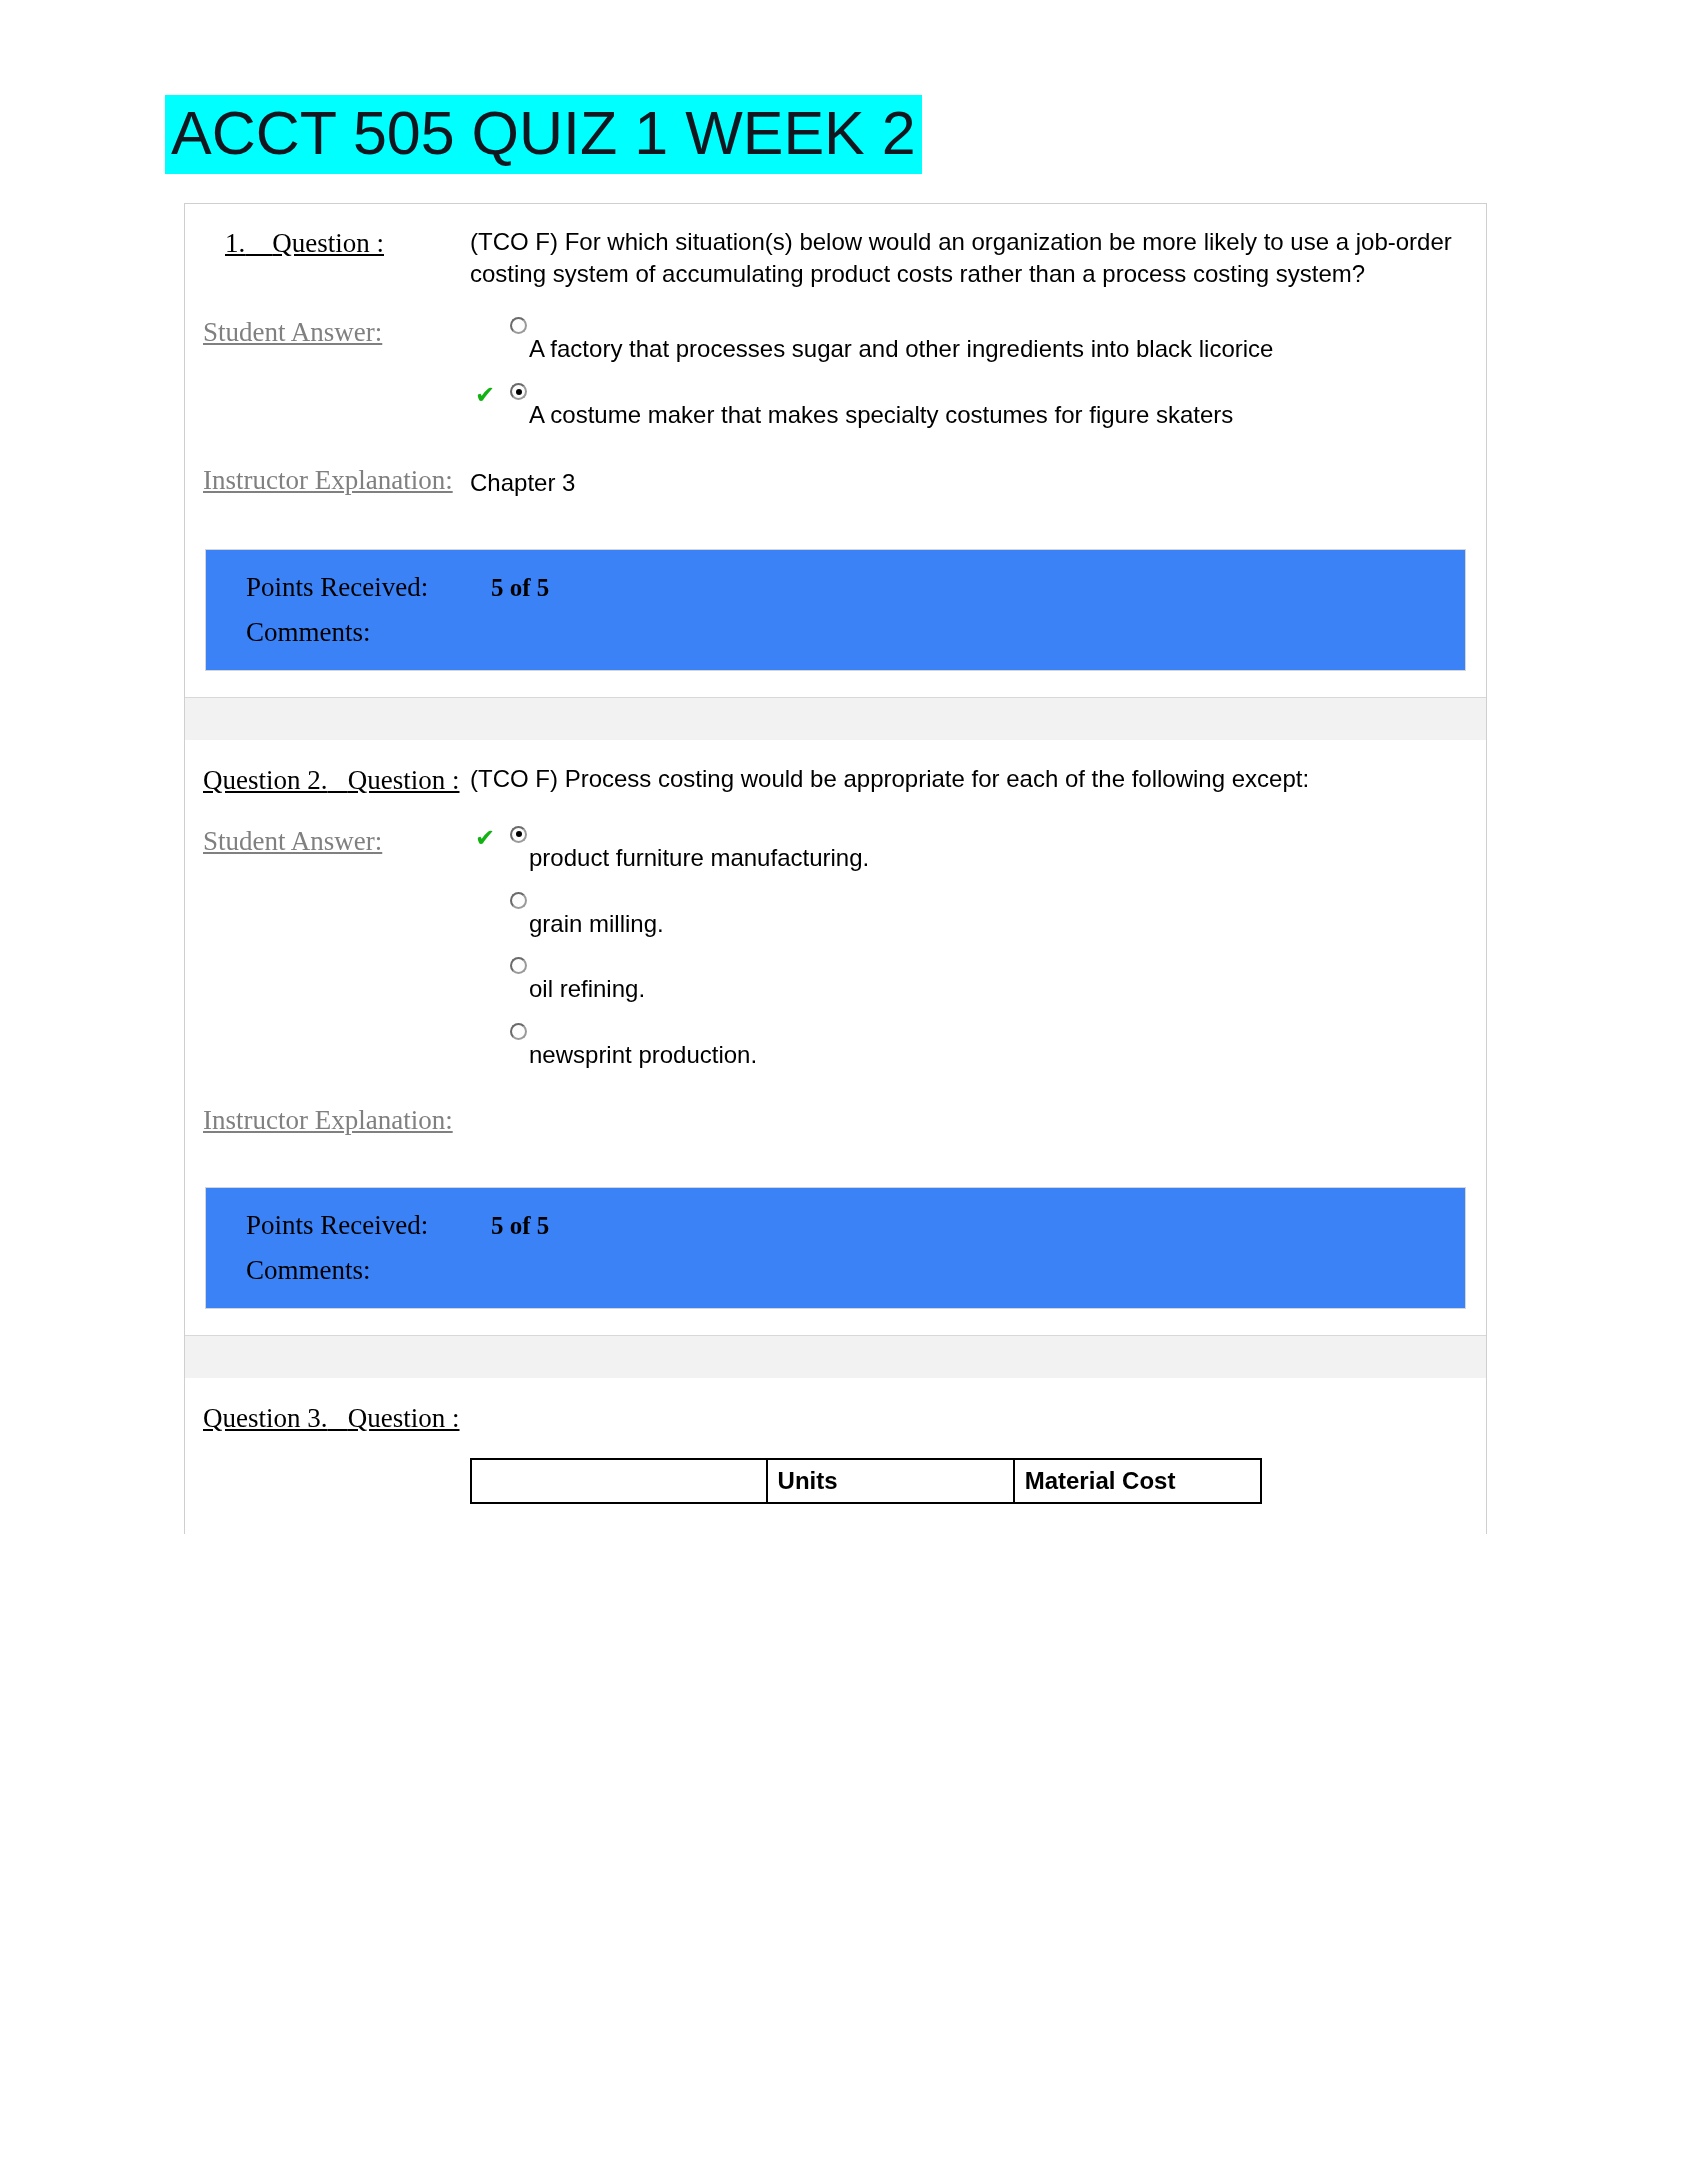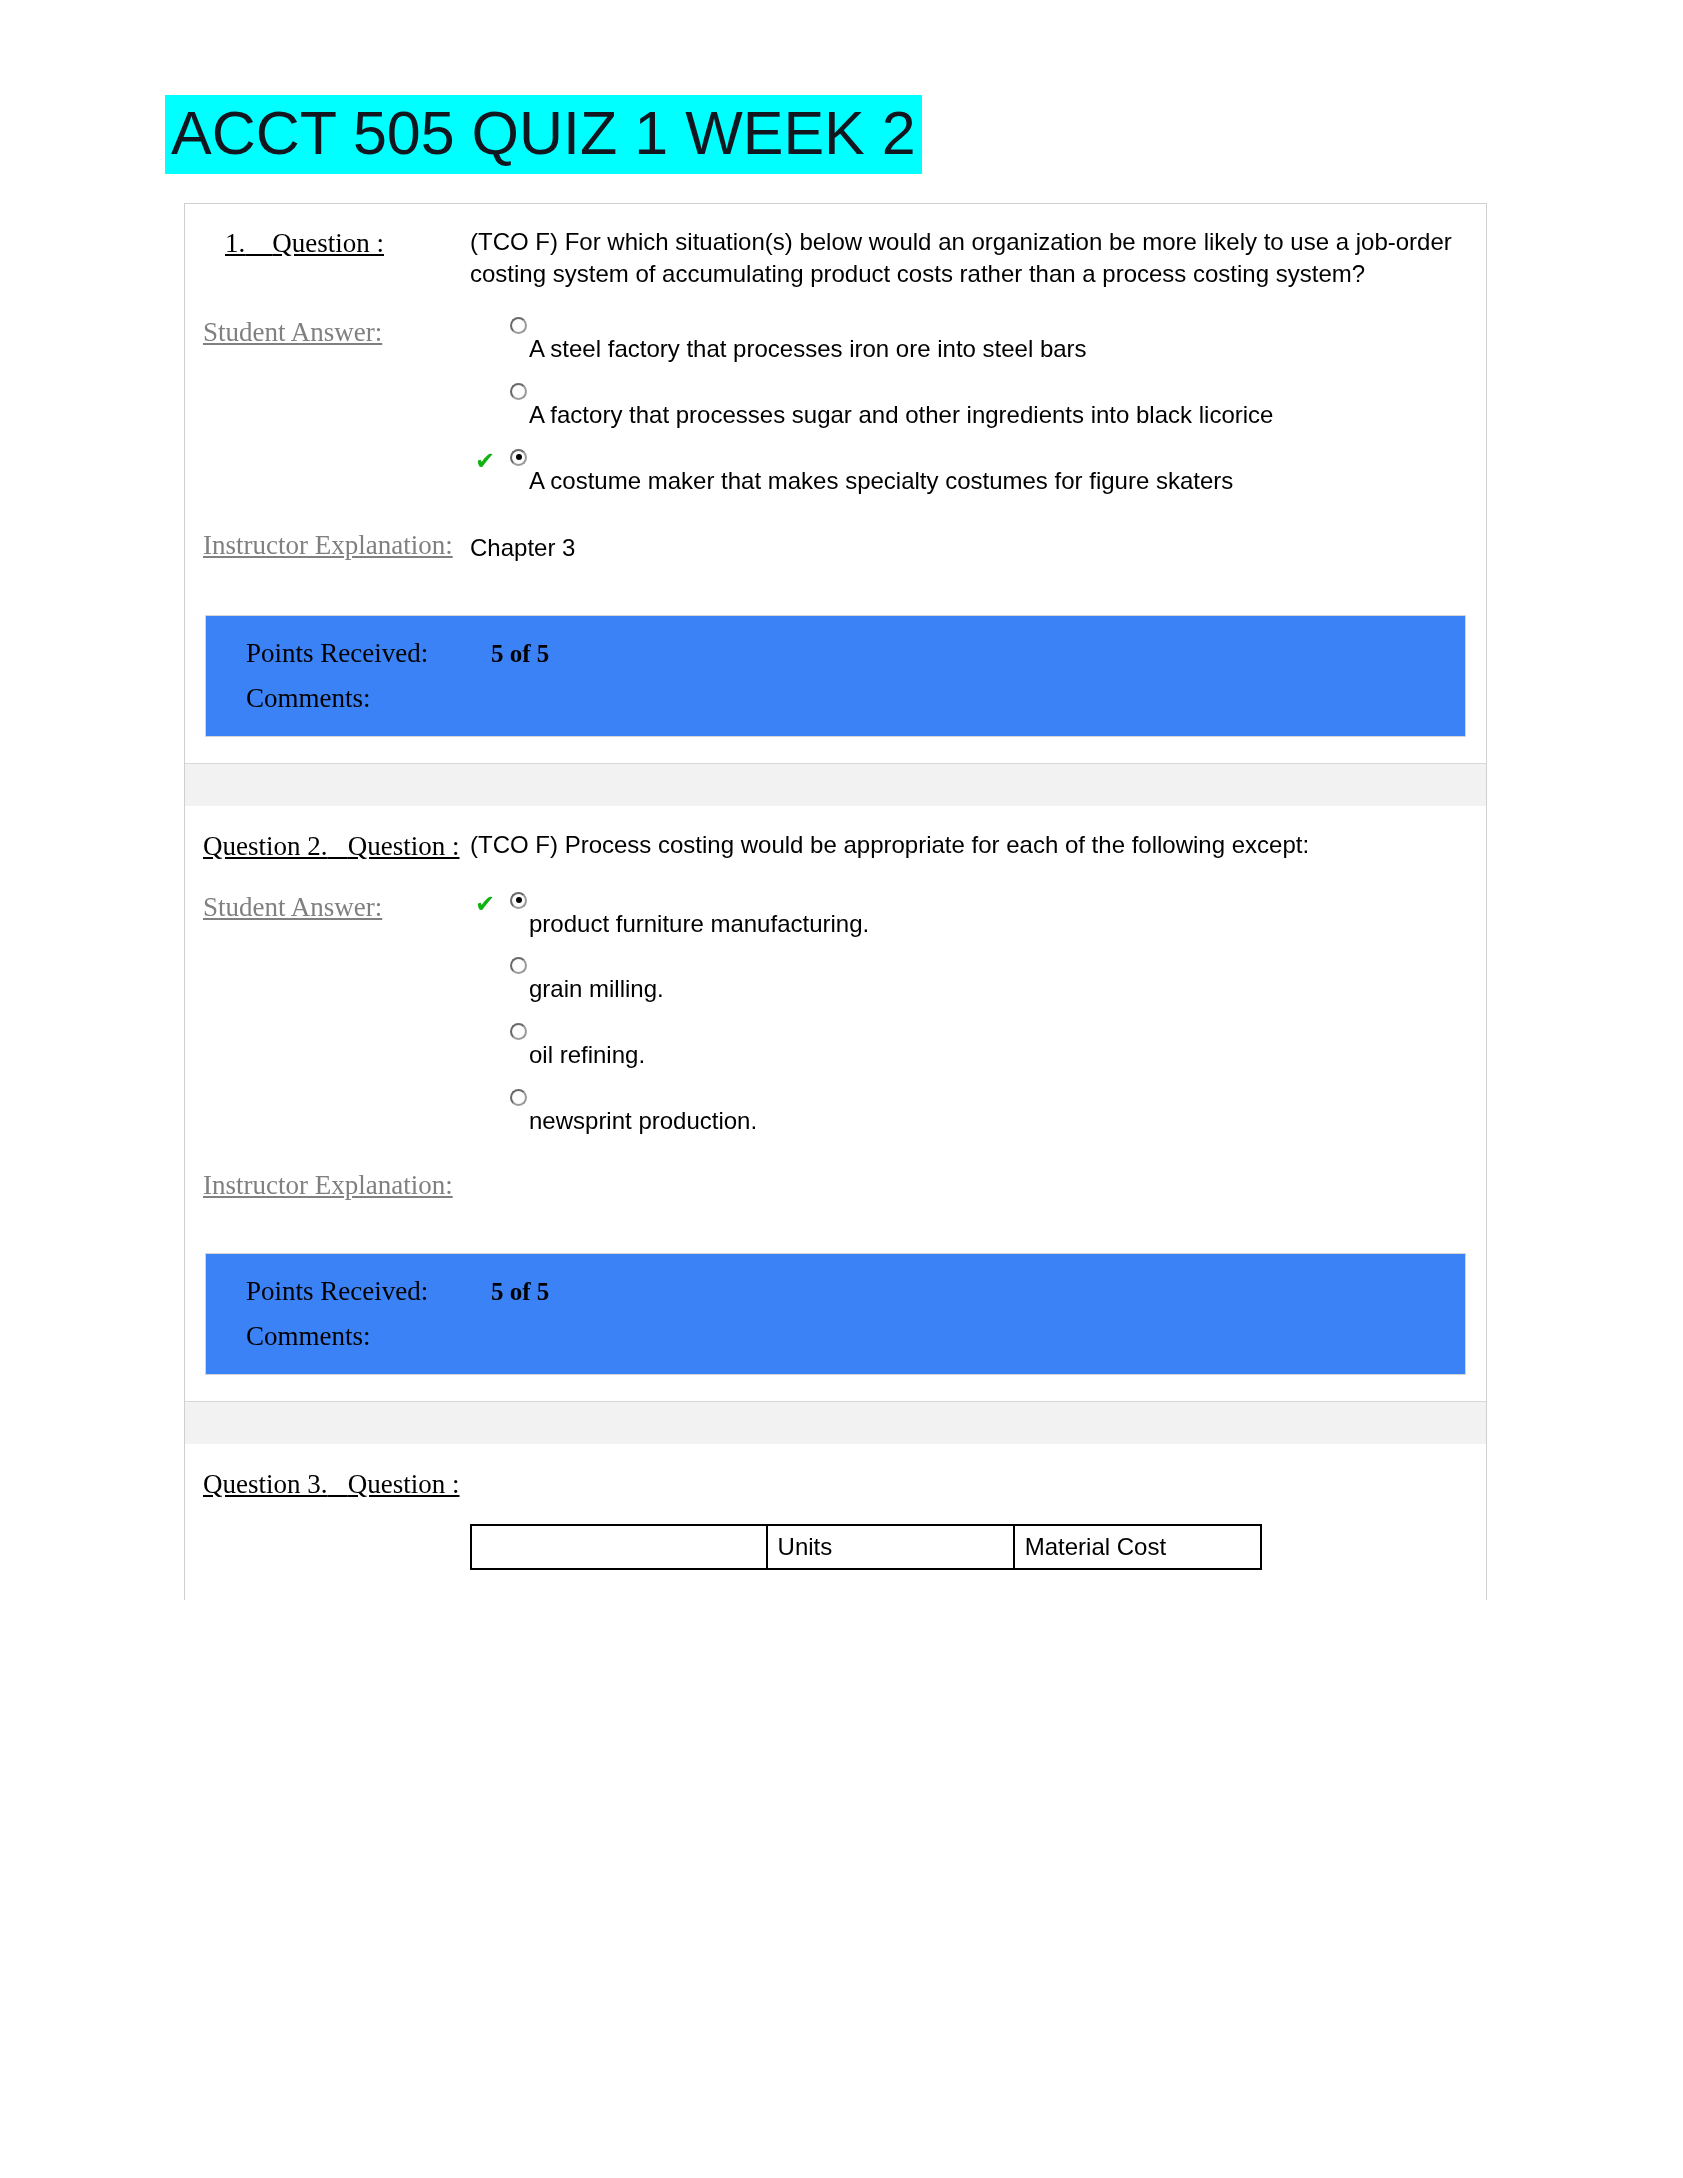--- a/index.html
+++ b/index.html
@@ -204,21 +204,21 @@
     border-collapse: collapse;
     width: 792px;
     font-family: "Liberation Sans", sans-serif;
     font-size: 24px;
   }
   table.data-table th,
   table.data-table td {
     border: 2px solid #000000;
     padding: 5px 10px;
     text-align: left;
-    font-weight: normal;
+    font-weight: bold;
     height: 34px;
     box-sizing: border-box;
   }
   .col-blank { width: 297px; }
   .col-units { width: 248px; }
   .col-matcost { width: 248px; }
 </style>
 </head>
 <body>
 
@@ -238,24 +238,20 @@
           &nbsp;&nbsp;
           <span>Question :</span>
         </div>
         <div class="content-col">(TCO F) For which situation(s) below would an organization be more likely to use a job-order costing system of accumulating product costs rather than a process costing system?</div>
       </div>
 
       <div class="row options">
         <div class="label-col gray">Student Answer:</div>
         <div class="content-col">
 
-          <div class="option">
-            <span class="radio"></span>
-            <span class="opt-text">A steel factory that processes iron ore into steel bars</span>
-          </div>
 
           <div class="option">
             <span class="radio"></span>
             <span class="opt-text">A factory that processes sugar and other ingredients into black licorice</span>
           </div>
 
           <div class="option">
             <span class="check-mark">✔</span>
             <span class="radio checked"></span>
             <span class="opt-text">A costume maker that makes specialty costumes for figure skaters</span>

